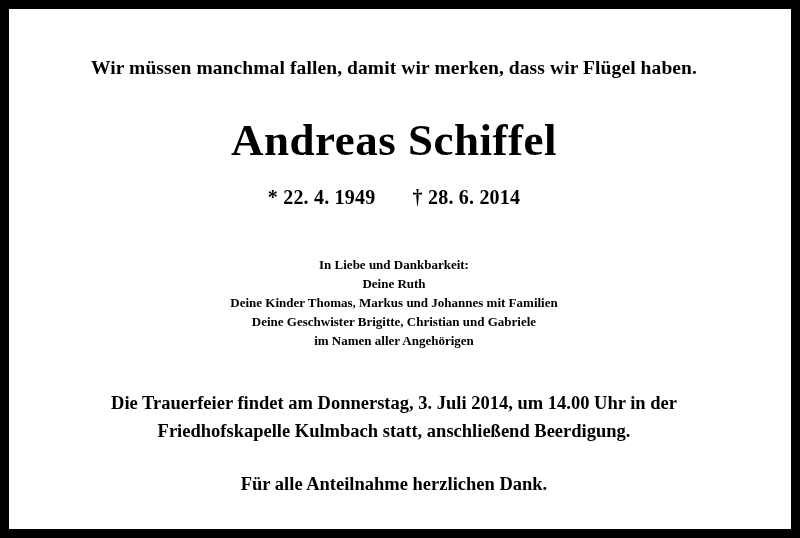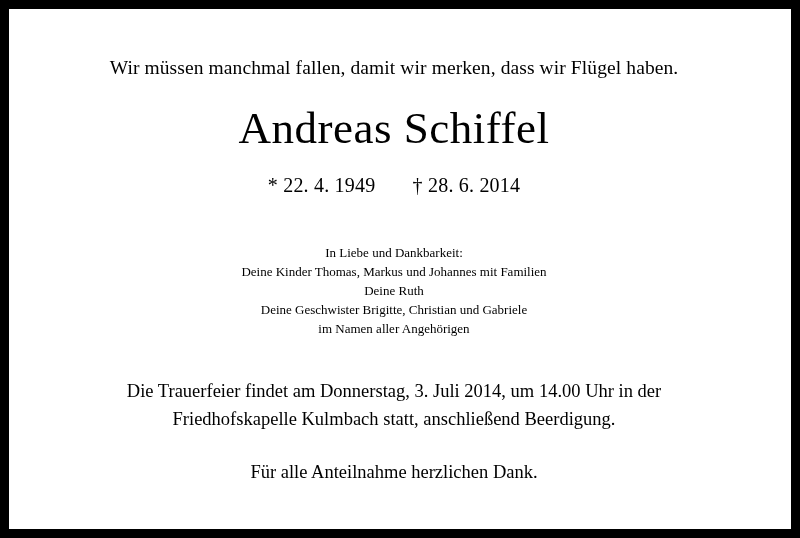--- a/index.html
+++ b/index.html
@@ -23,32 +23,33 @@
     padding: 0;
     position: relative;
   }
   .inner {
     box-sizing: border-box;
     width: 100%;
     height: 100%;
     background: #ffffff;
     padding: 36px 40px 20px 28px;
     text-align: center;
+    font-weight: bold;
   }
   .epitaph {
     font-size: 19.5px;
     line-height: 1.3;
     letter-spacing: 0.1px;
     margin-top: 10px;
   }
   .name {
     font-size: 45px;
     line-height: 1.1;
     letter-spacing: 0.5px;
-    margin-top: 24px;
+    margin-top: 36px;
   }
   .dates {
     margin-top: 20px;
     font-size: 20px;
     letter-spacing: 0.2px;
   }
   .dates .birth {
     display: inline-block;
   }
   .dates .death {
@@ -84,22 +85,22 @@
 
     <div class="name">Andreas Schiffel</div>
 
     <div class="dates">
       <span class="birth">* 22. 4. 1949</span>
       <span class="death">† 28. 6. 2014</span>
     </div>
 
     <div class="family-block">
       <span class="line">In Liebe und Dankbarkeit:</span>
+      <span class="line">Deine Ruth</span>
       <span class="line">Deine Kinder Thomas, Markus und Johannes mit Familien</span>
-      <span class="line">Deine Ruth</span>
       <span class="line">Deine Geschwister Brigitte, Christian und Gabriele</span>
       <span class="line">im Namen aller Angehörigen</span>
     </div>
 
     <div class="ceremony-block">
       <span class="line">Die Trauerfeier findet am Donnerstag, 3. Juli 2014, um 14.00 Uhr in der</span>
       <span class="line">Friedhofskapelle Kulmbach statt, anschließend Beerdigung.</span>
     </div>
 
     <div class="thanks">Für alle Anteilnahme herzlichen Dank.</div>

